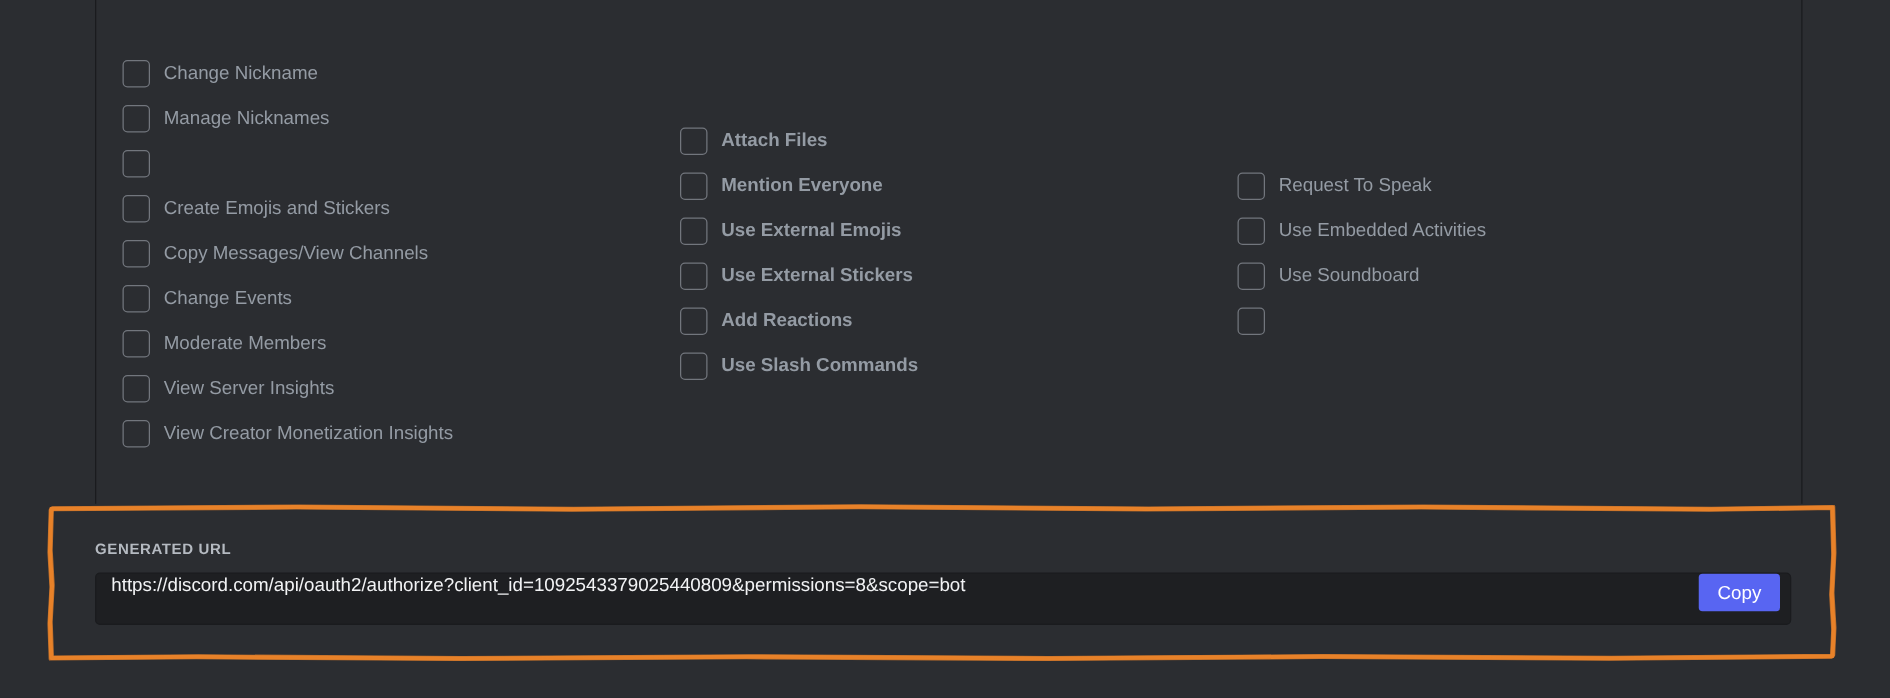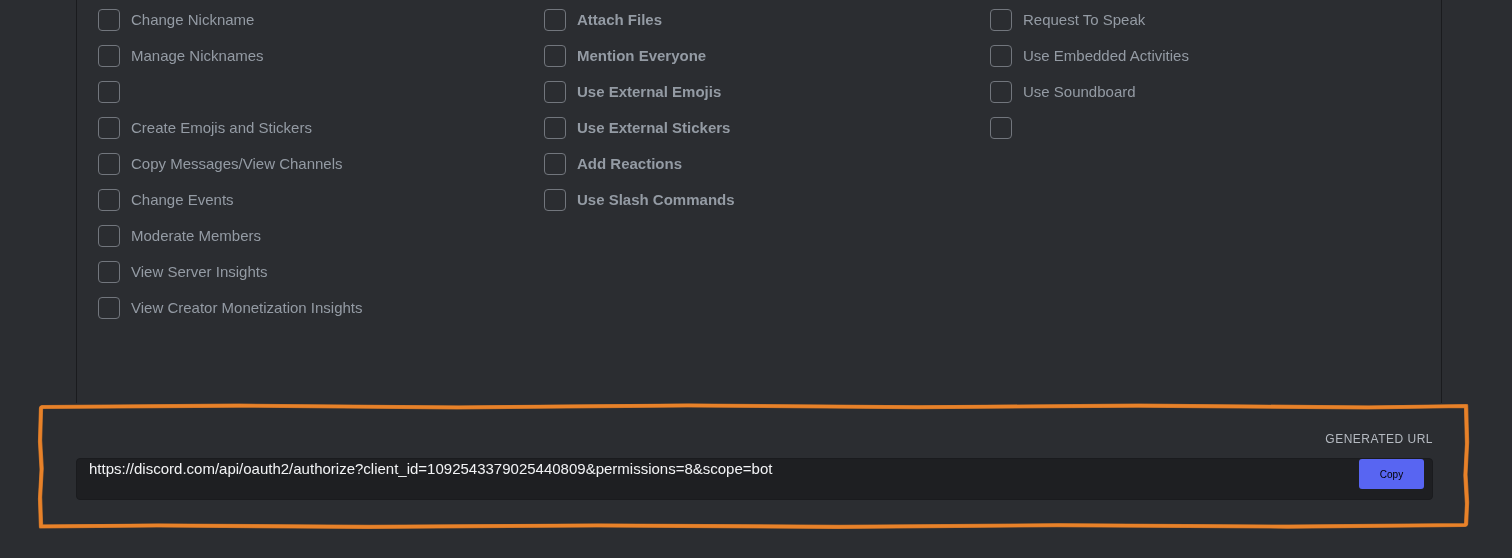--- a/index.html
+++ b/index.html
@@ -38,20 +38,21 @@
 
   
   .permissions {
     position: absolute;
     left: 77px;
     top: 0;
     width: 1364px;
     height: 403px;
     display: flex;
     padding-top: 2px;
+    align-items: center;
   }
 
   .perm-col {
     flex: 0 0 auto;
   }
   .perm-col.col-1 { width: 446px; }
   .perm-col.col-2 { width: 446px; font-weight: bold; }
   .perm-col.col-3 { width: 446px; }
 
   .perm-row {
@@ -86,27 +87,26 @@
     position: absolute;
     left: 41px;
     top: 403px;
     width: 1427px;
     height: 125px;
     padding: 29px 35px 0 35px;
   }
 
   .gen-label {
     font-size: 12px;
-    font-weight: normal;
+    font-weight: bold;
     letter-spacing: 0.5px;
     color: #b5bac1;
     text-transform: uppercase;
     margin-bottom: 12px;
     user-select: none;
-    text-align: right;
   }
 
   .url-bar {
     position: relative;
     display: flex;
     align-items: flex-start;
     width: 1357px;
     height: 42px;
     background: #1e1f22;
     border: 1px solid #1a1b1e;
@@ -125,27 +125,27 @@
     background: transparent;
     border: 0;
     outline: none;
     font-family: "Liberation Sans", "DejaVu Sans", sans-serif;
     padding: 0;
   }
 
   .copy-btn {
     flex: 0 0 auto;
     background: #5865f2;
-    color: #000000;
+    color: #ffffff;
     border: none;
     border-radius: 3px;
     height: 30px;
     min-width: 65px;
     padding: 0 14px;
-    font-size: 10px;
+    font-size: 15px;
     font-family: "Liberation Sans", "DejaVu Sans", sans-serif;
     cursor: pointer;
   }
 
   
   .annotation {
     position: absolute;
     left: 38px;
     top: 403px;
     width: 1431px;

